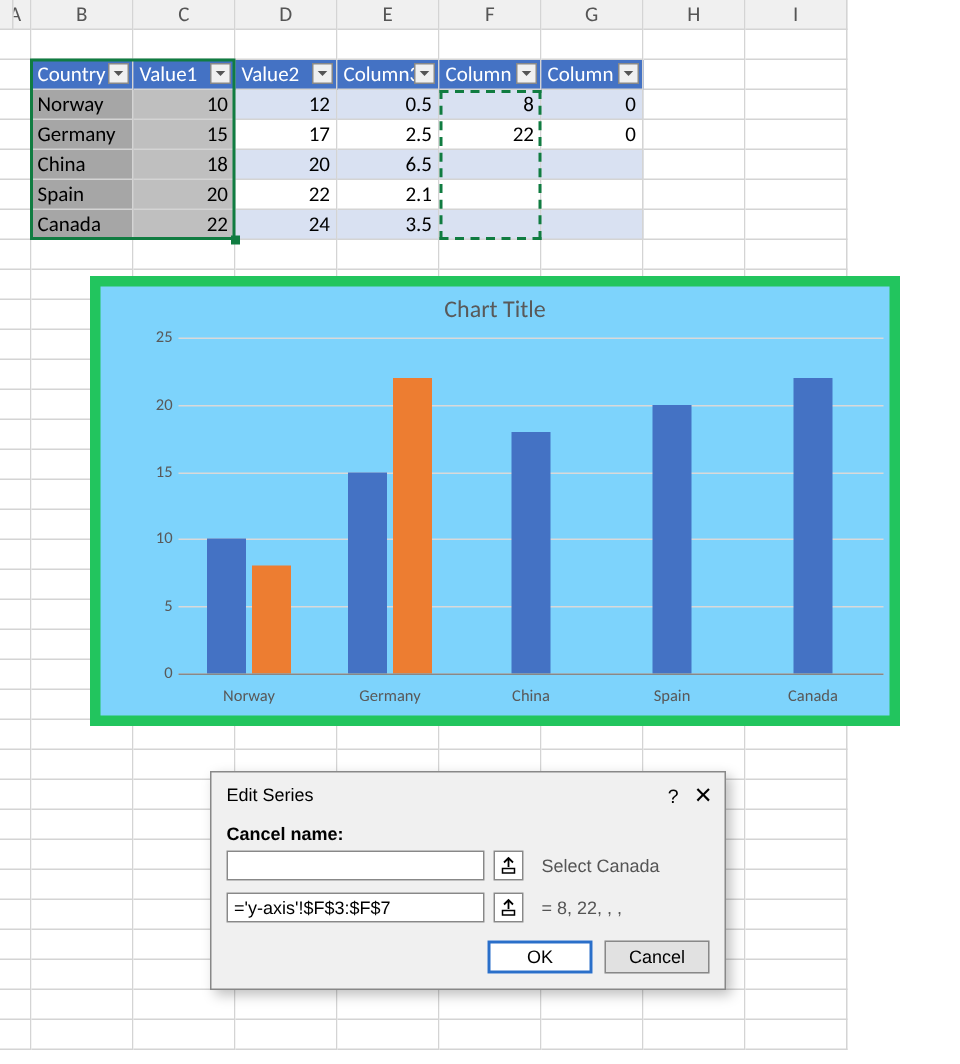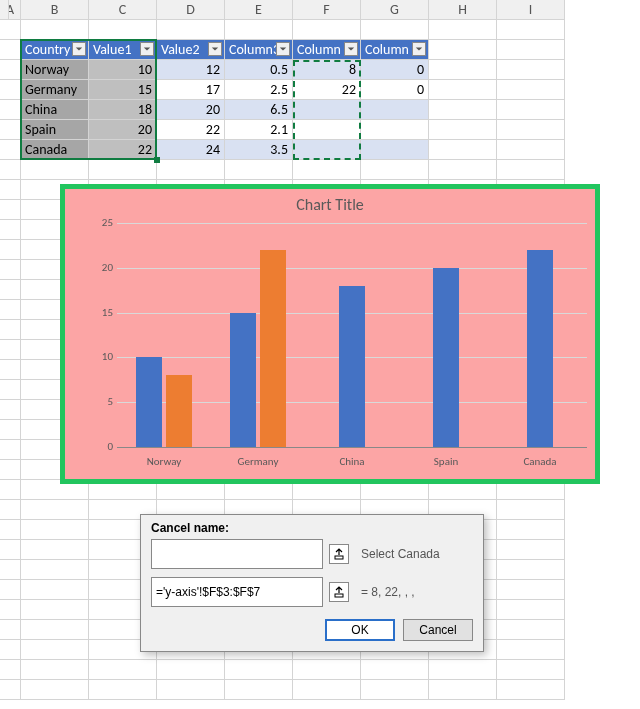--- a/index.html
+++ b/index.html
@@ -10,27 +10,27 @@
 .rowhdr { background: #f0f0f0; justify-content: center; color: #555; font-size: 14px; }
 .th { background: #4472c4; color: #fff; font-weight: normal; font-size: 14px; }
 .th .filter { position: absolute; right: 2px; top: 2px; width: 14px; height: 14px; background: #f0f0f0; border: 1px solid #888; display: flex; align-items: center; justify-content: center; }
 .th .filter svg { width: 8px; height: 8px; }
 .td-alt1 { background: #d9e1f2; }
 .td-alt0 { background: #fff; }
 .sel-bc { background: #a6a6a6 !important; }
 .sel-fg { background: #bfbfbf !important; }
 .num { justify-content: flex-end; }
 .fillhandle { position: absolute; width: 6px; height: 6px; background: #107c41; }
-.chartbox { position: absolute; border: 5px solid #22c55e; background: #fca5a5; }
+.chartbox { position: absolute; border: 7px solid #22c55e; background: #7dd3fc; }
 .chart-title { text-align: center; font-size: 16px; color: #595959; }
 .dialog { position: absolute; background: #f0f0f0; border: 1px solid #888; box-shadow: 3px 3px 8px rgba(0,0,0,0.25); font-size: 12px; font-family: "Segoe UI", Arial, sans-serif; }
 .dialog .titlebar { display: flex; align-items: center; padding: 6px 8px 4px 10px; font-size: 12px; }
 .dialog .lbl { padding: 6px 10px 2px 10px; font-size: 12px; font-weight: bold; }
 .dialog .row { display: flex; align-items: center; padding: 2px 10px 6px 10px; gap: 6px; }
-.dialog input.txt { flex: 0 0 172px; height: 30px; border: 1px solid #888; background: #fff; padding: 0 4px; font-size: 12px; }
+.dialog input.txt { flex: 0 0 172px; height: 20px; border: 1px solid #888; background: #fff; padding: 0 4px; font-size: 12px; }
 .dialog .pick { width: 20px; height: 20px; border: 1px solid #888; background: #fff; display: flex; align-items: center; justify-content: center; }
 .dialog .hint { color: #555; font-size: 12px; margin-left: 6px; }
 .dialog .btnrow { display: flex; justify-content: flex-end; gap: 8px; padding: 6px 10px 10px 10px; }
 .dialog button.btn { width: 70px; height: 22px; border: 1px solid #888; background: #e1e1e1; font-size: 12px; }
 .dialog button.ok { border: 2px solid #2a6fc9; background: #fff; }
 .closex { font-size: 15px; font-weight: normal; margin-left: 10px; }
 .qmark { font-size: 13px; margin-left: auto; }
 .axis-label { position: absolute; font-size: 11px; color: #595959; }
 .bar { position: absolute; }
 .grid-fill-cell { background: #fff; }
@@ -492,20 +492,25 @@
       <div class="bar" style="left: 195px; top: 60.88px; width: 26px; height: 197.12px; background: rgb(237, 125, 49);"></div>
       <div class="axis-label" style="left: 257px; top: 266px; width: 60px; text-align: center;">China</div>
       <div class="bar" style="left: 274px; top: 96.72px; width: 26px; height: 161.28px; background: rgb(68, 114, 196);"></div>
       <div class="axis-label" style="left: 351px; top: 266px; width: 60px; text-align: center;">Spain</div>
       <div class="bar" style="left: 368px; top: 78.8px; width: 26px; height: 179.2px; background: rgb(68, 114, 196);"></div>
       <div class="axis-label" style="left: 445px; top: 266px; width: 60px; text-align: center;">Canada</div>
       <div class="bar" style="left: 462px; top: 60.88px; width: 26px; height: 197.12px; background: rgb(68, 114, 196);"></div>
       <div style="position: absolute; left: 52px; top: 258px; width: 470px; height: 1px; background: rgb(136, 136, 136);"></div>
     </div>
     <div class="dialog" style="left: 140px; top: 514px; width: 344px; z-index: 20;">
+      <div class="titlebar">
+        <span>Edit Series</span>
+        <span class="qmark">?</span>
+        <span class="closex">✕</span>
+      </div>
       <div class="lbl">Cancel name:</div>
       <div class="row">
         <input class="txt" type="text" style="">
         <div class="pick">
           <svg width="12" height="12" viewBox="0 0 12 12">
             <path d="M6 1 L6 7 M3 4 L6 1 L9 4" stroke="#000" fill="none" stroke-width="1.2"></path>
             <rect x="2" y="8" width="8" height="3" fill="none" stroke="#000"></rect>
           </svg>
         </div>
         <span class="hint">Select Canada</span>

